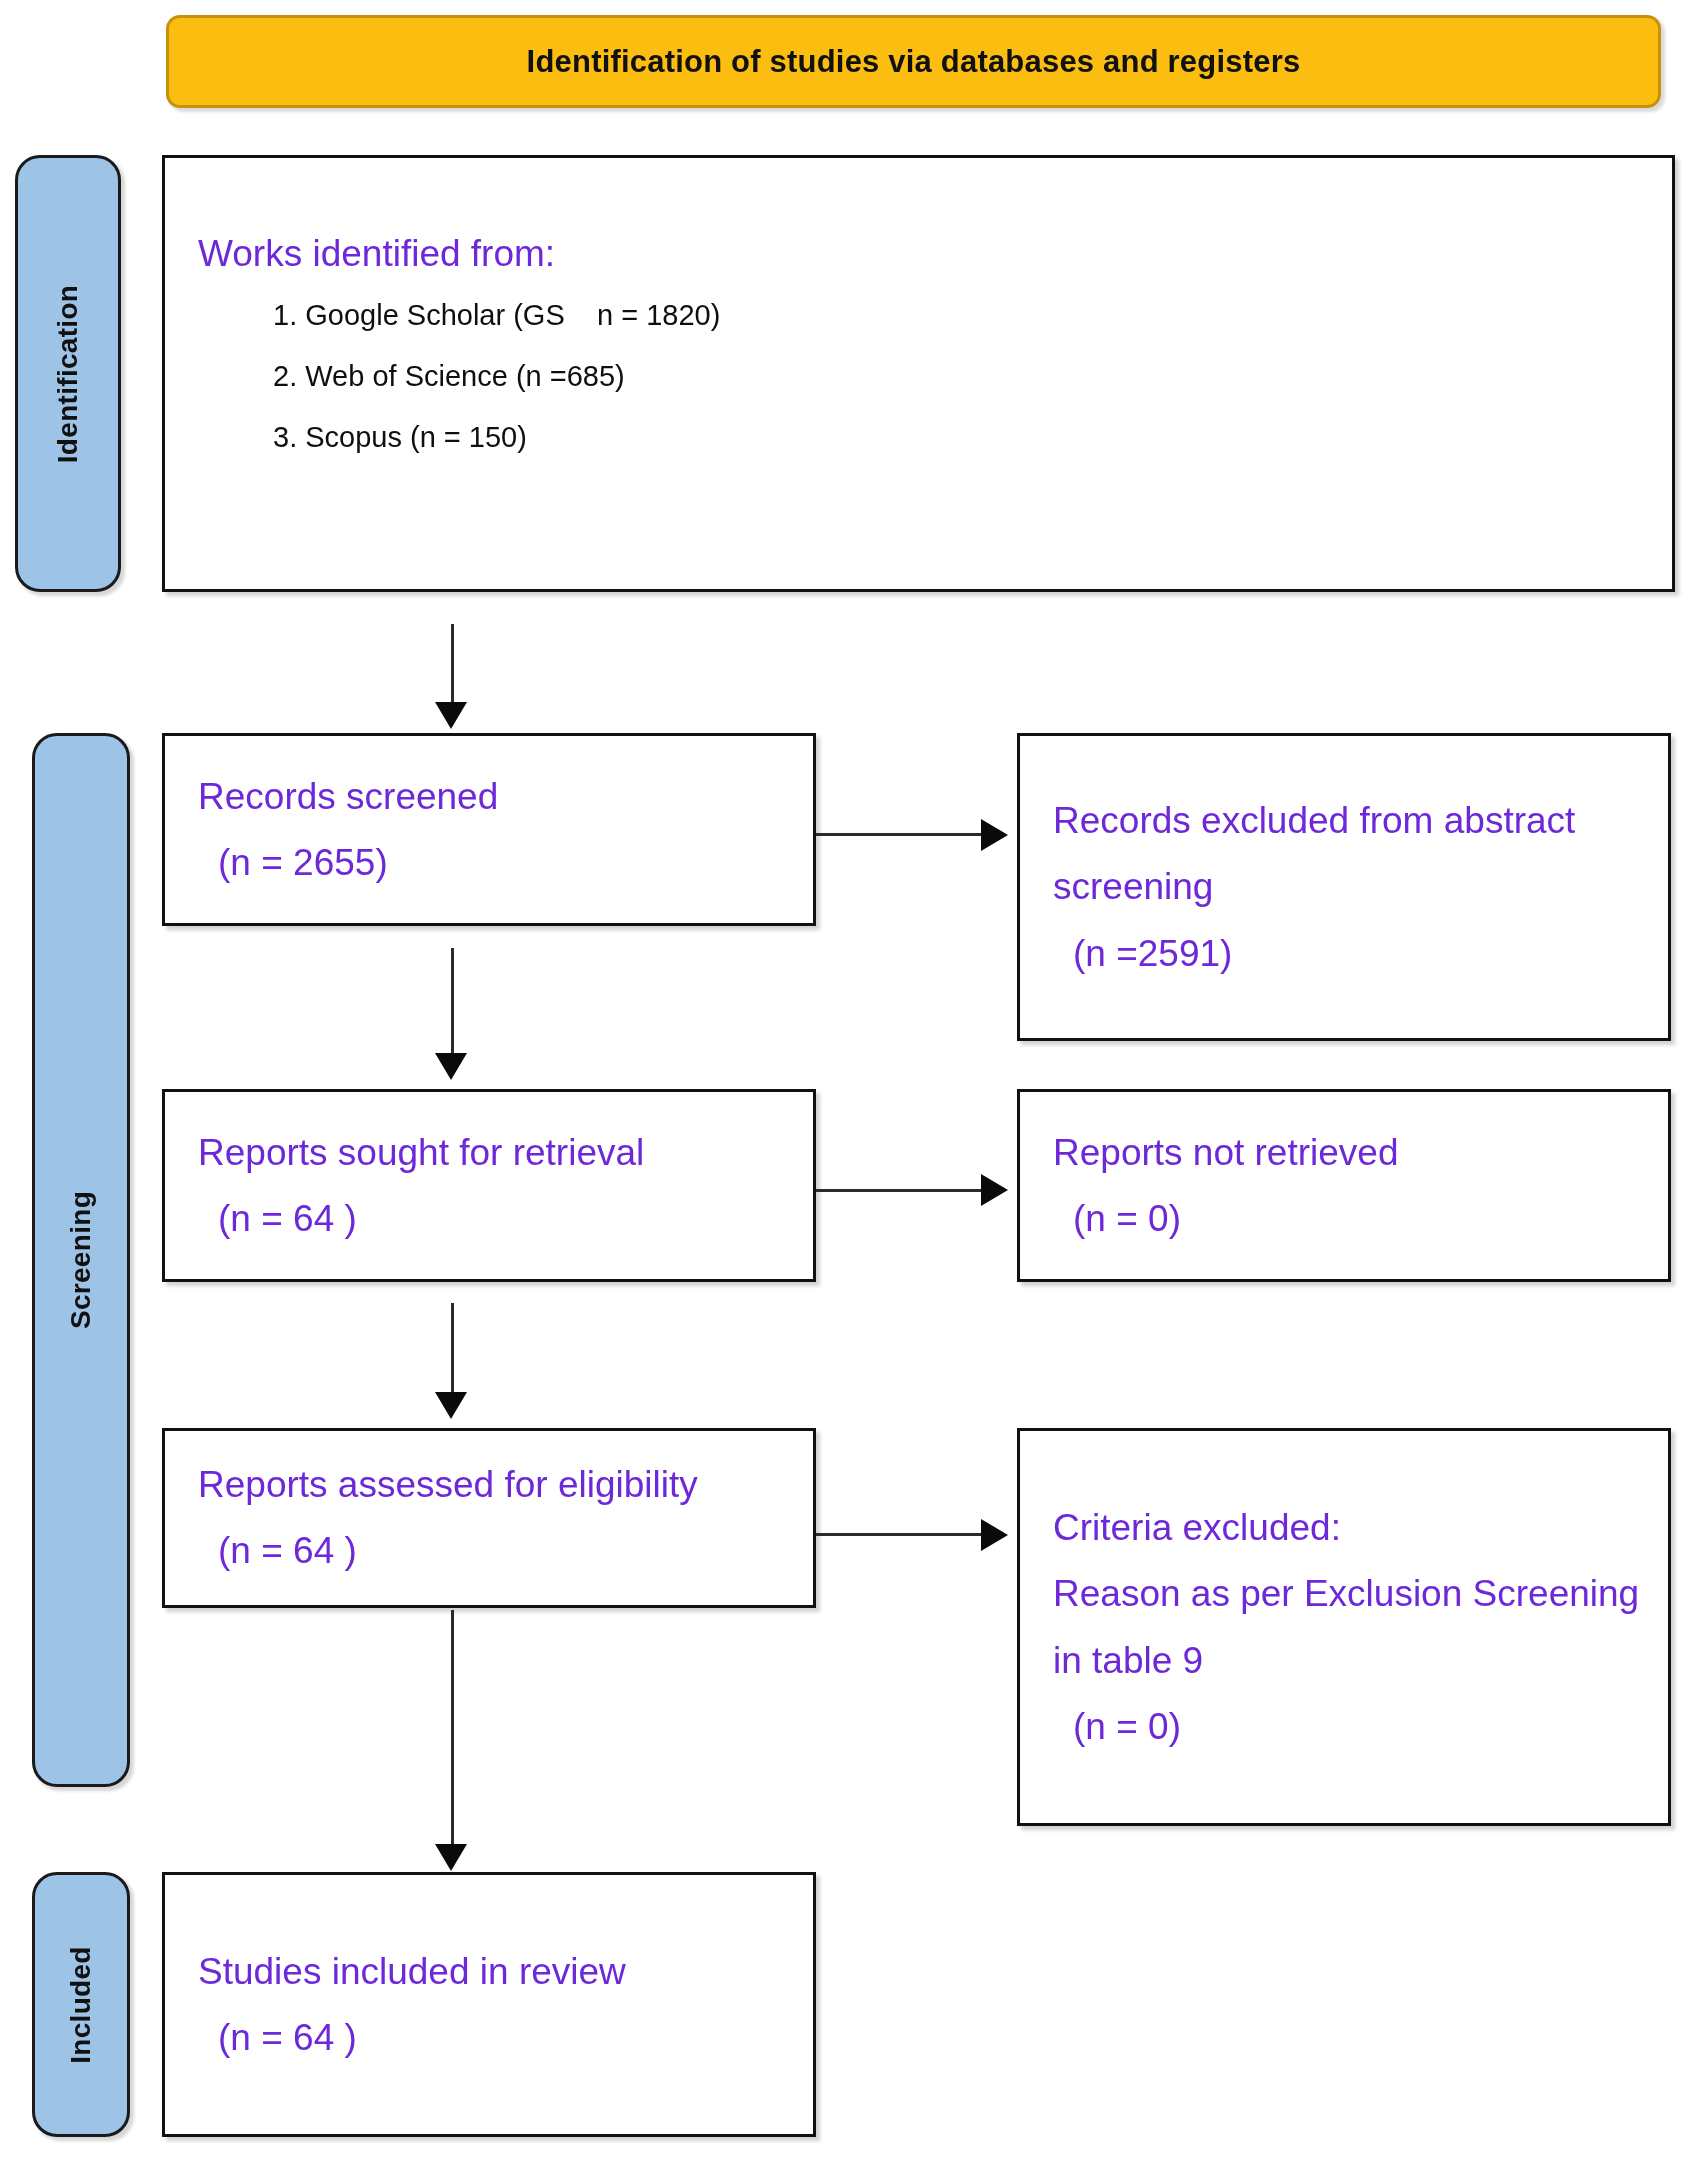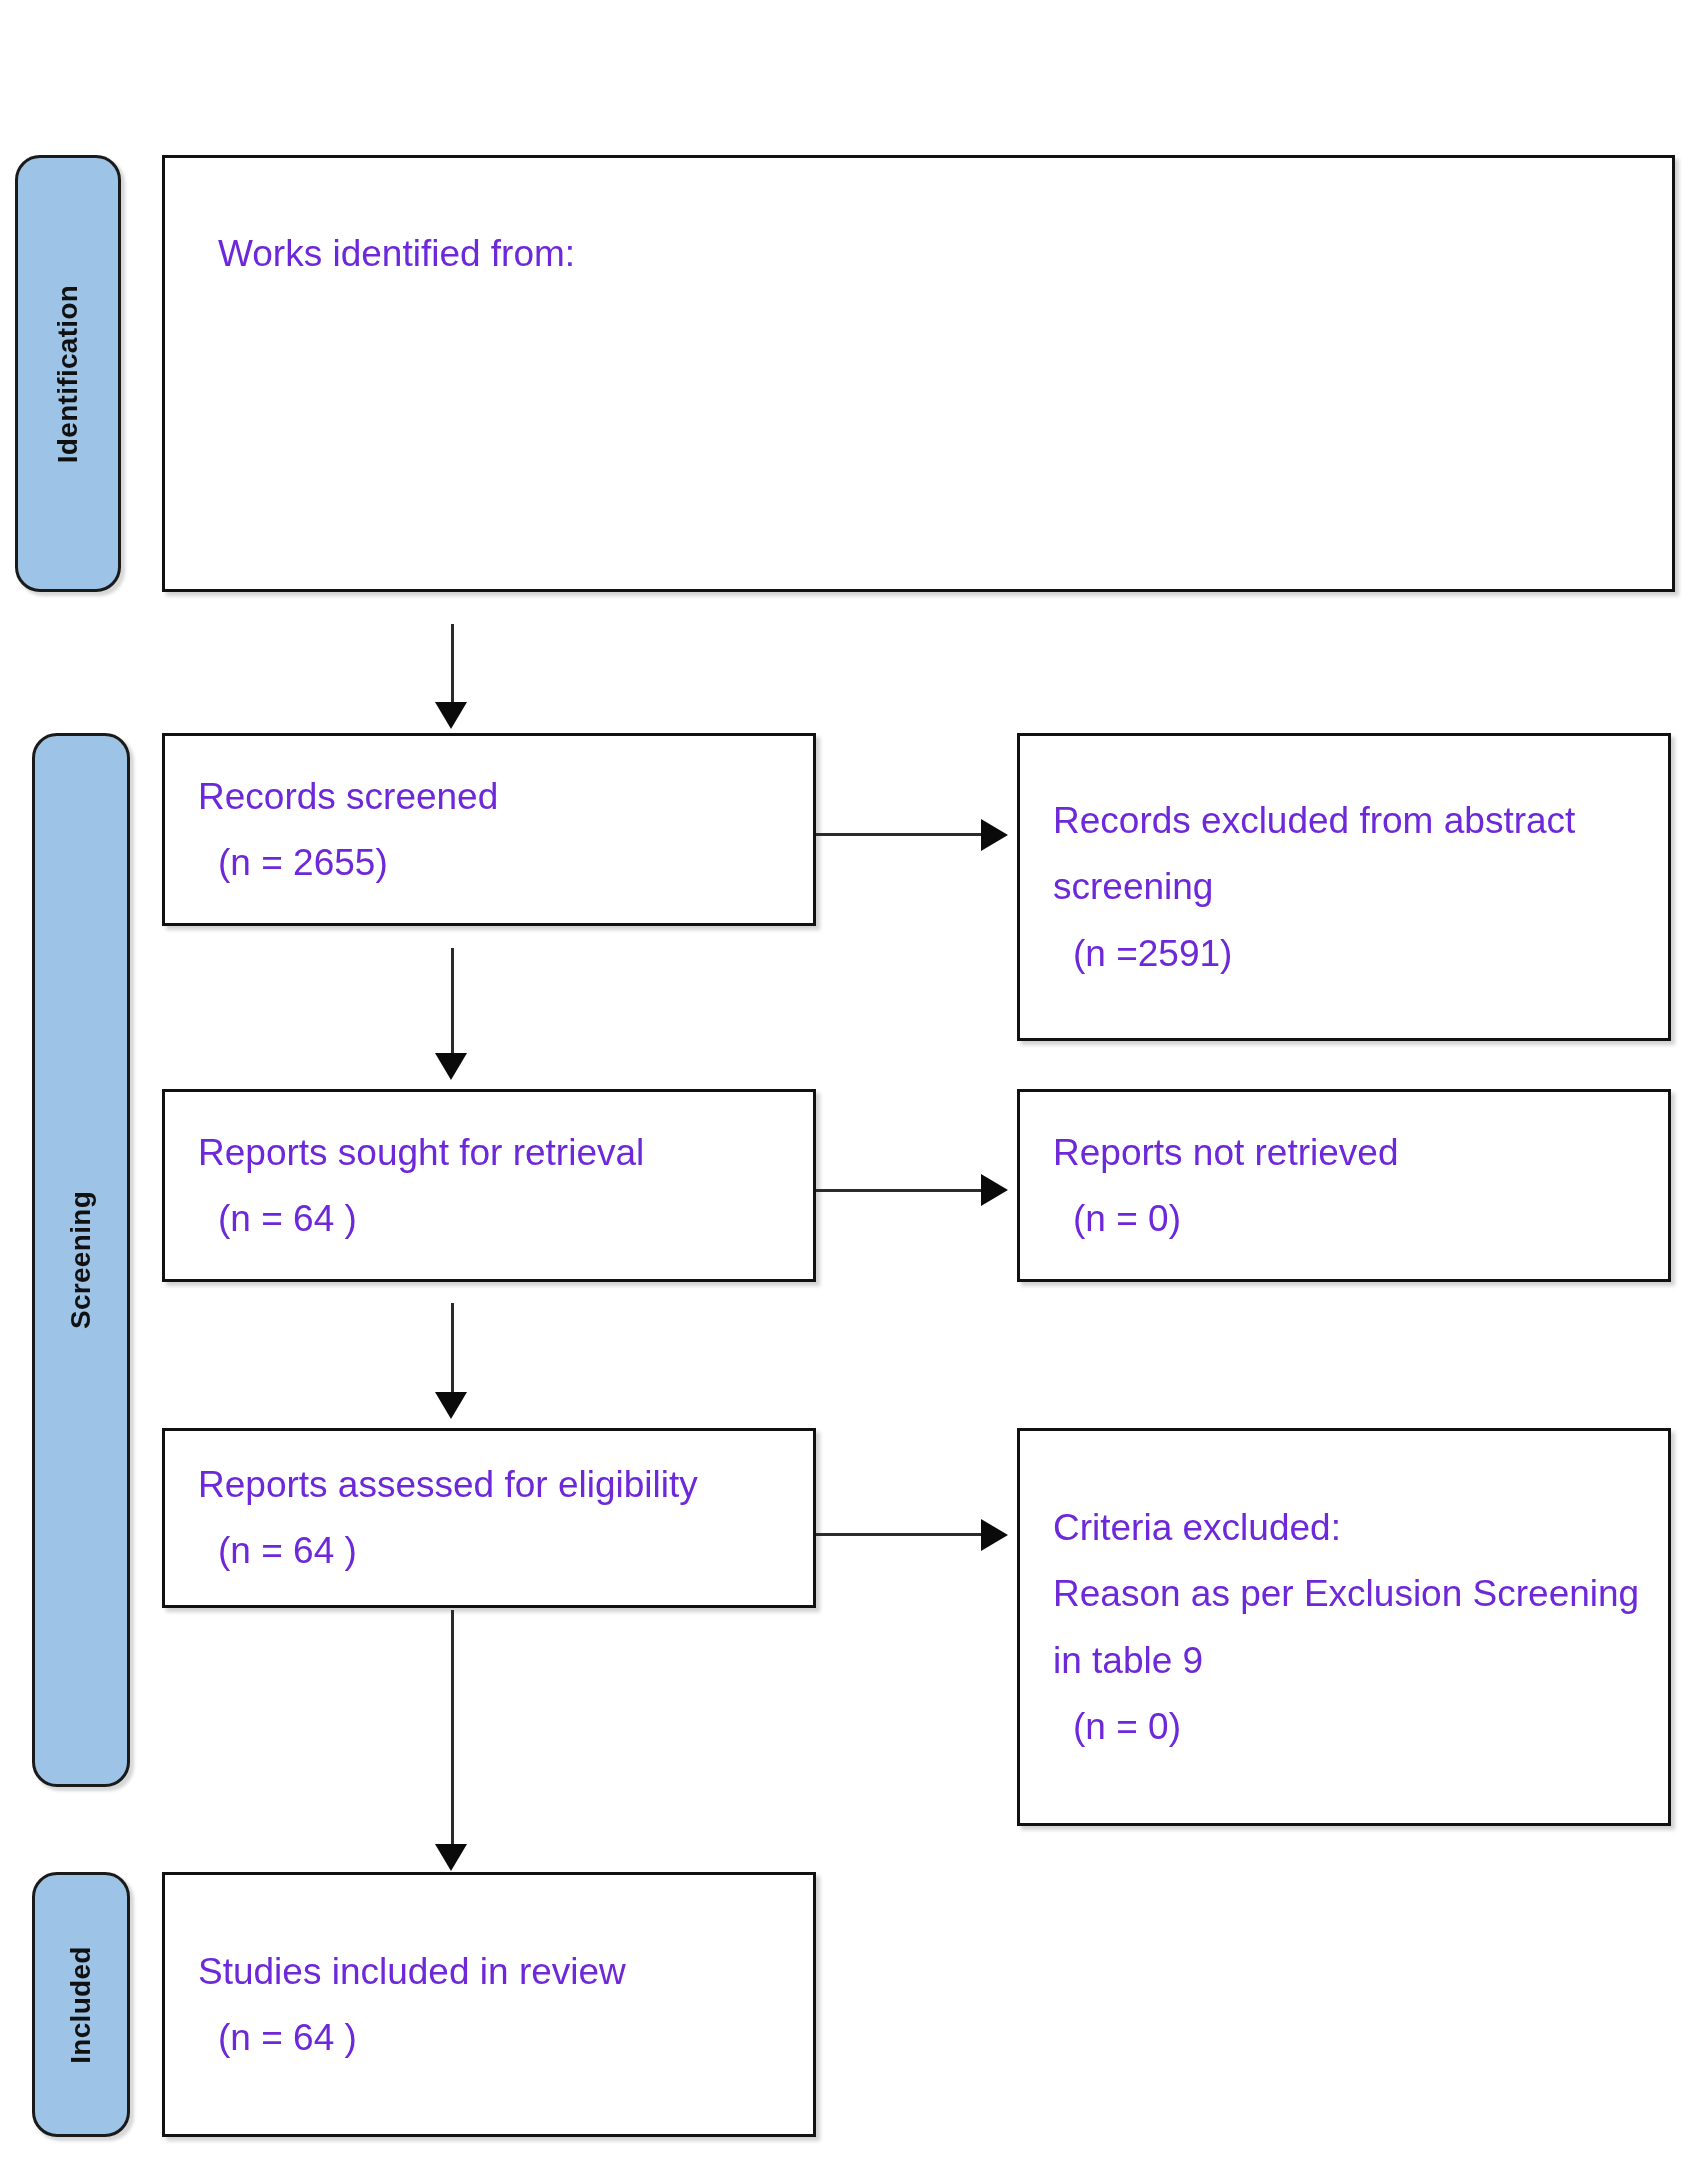--- a/index.html
+++ b/index.html
@@ -163,34 +163,42 @@
   #hconn2-line  { left: 816px; top: 1189px; width: 167px; }
   #hconn2-arrow { left: 981px; top: 1174px; }
   #hconn3-line  { left: 816px; top: 1533px; width: 167px; }
   #hconn3-arrow { left: 981px; top: 1519px; }
 </style>
 </head>
 <body>
 
 <div id="page">
 
+  <div class="banner">
+    <span class="banner-text">Identification of studies via databases and registers</span>
+  </div>
 
   <div class="stage" id="stage-identification">
     <span class="stage-label">Identification</span>
   </div>
   <div class="stage" id="stage-screening">
     <span class="stage-label">Screening</span>
   </div>
   <div class="stage" id="stage-included">
     <span class="stage-label">Included</span>
   </div>
 
   <div class="box" id="box-identified">
     <div class="box-inner">
       <p class="line">Works identified from:</p>
+      <ul class="sublist">
+        <li>1. Google Scholar (GS    n = 1820)</li>
+        <li>2. Web of Science (n =685)</li>
+        <li>3. Scopus (n = 150)</li>
+      </ul>
     </div>
   </div>
 
   <div class="box" id="box-records-screened">
     <div class="box-inner">
       <p class="line">Records screened</p>
       <p class="line">(n = 2655)</p>
     </div>
   </div>
 

